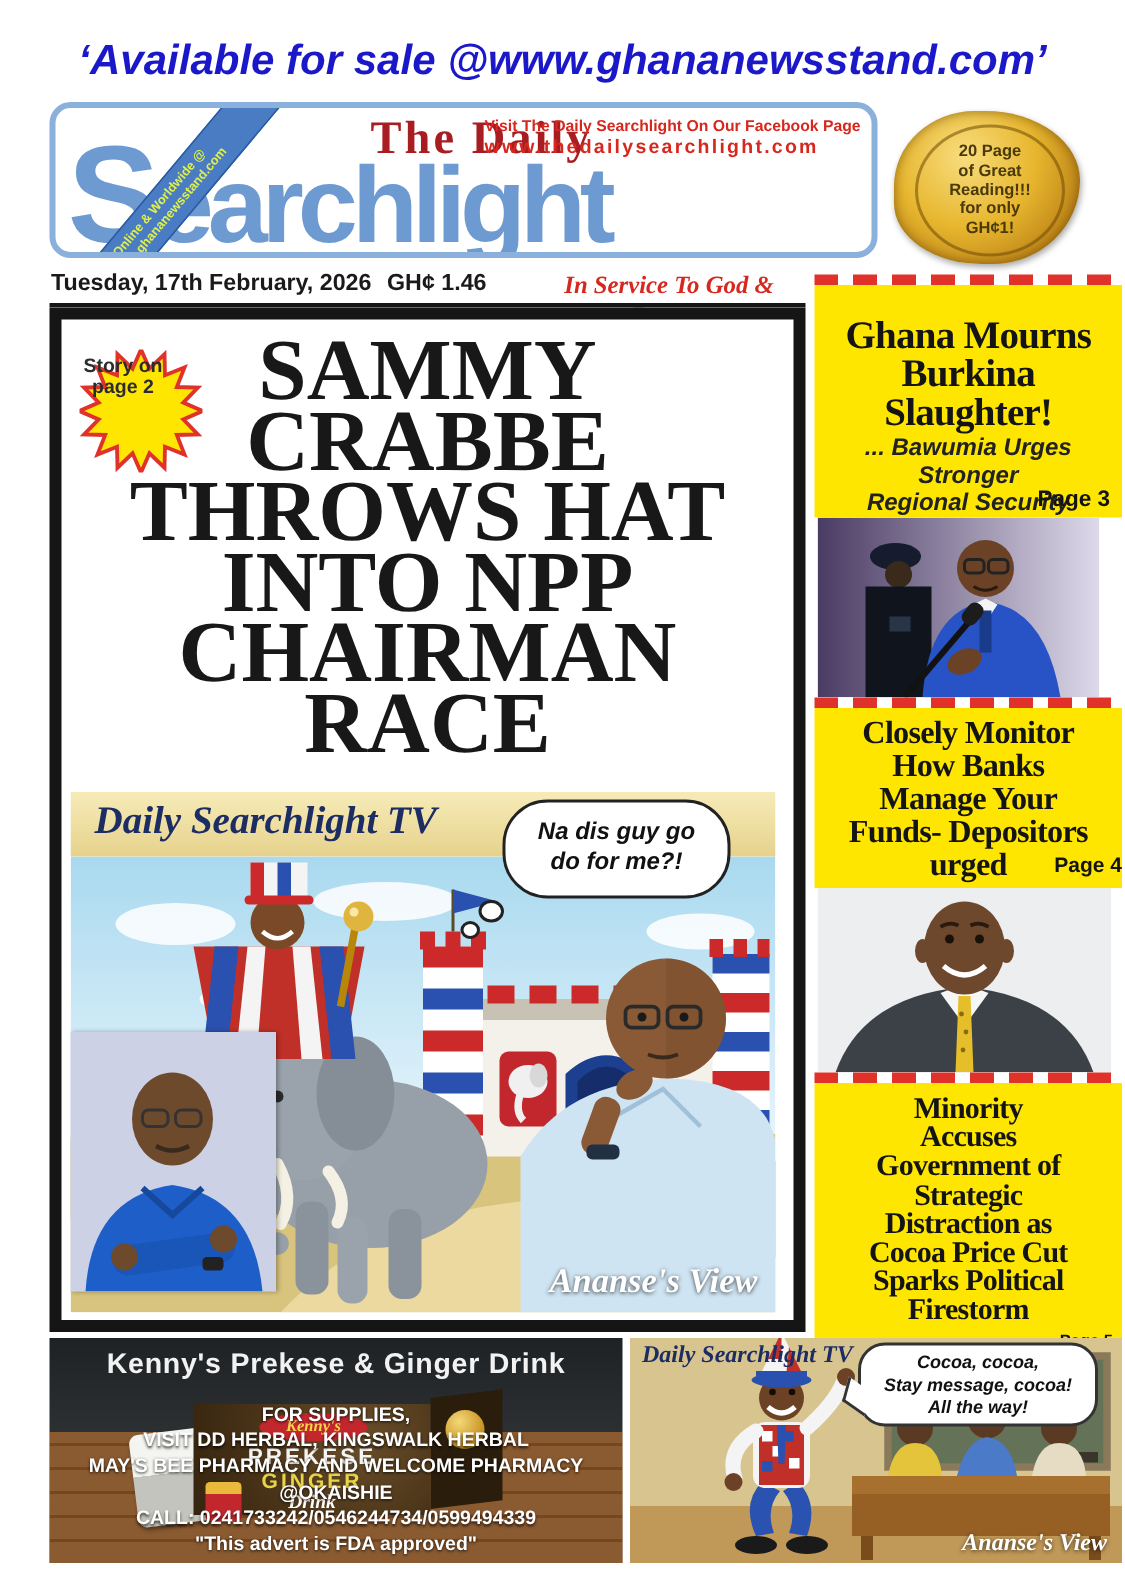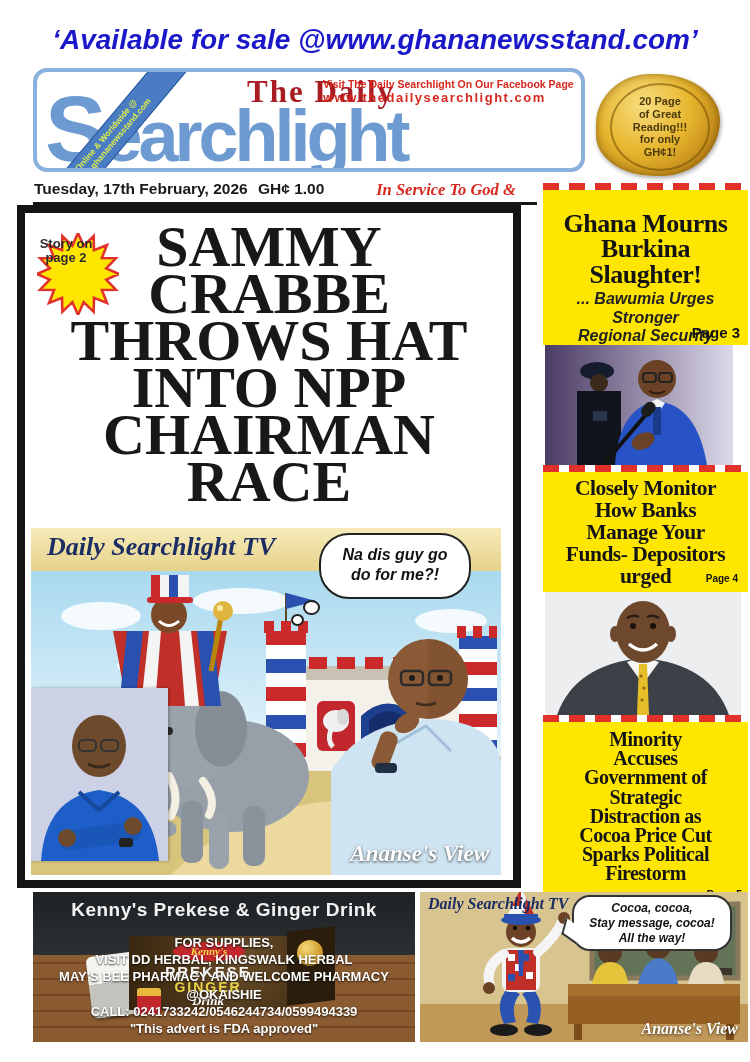--- a/index.html
+++ b/index.html
@@ -38,21 +38,21 @@
     text-align:center;color:#4a3a0a;font-size:11px;font-weight:bold;line-height:1.15;}
 
   
   .dateline-date{position:absolute;left:34px;top:180px;font-size:15.5px;font-weight:bold;color:#1a1a1a;}
   .dateline-price{position:absolute;left:258px;top:180px;font-size:15.5px;font-weight:bold;color:#1a1a1a;}
   .dateline-motto{position:absolute;left:355px;top:180px;width:182px;text-align:center;
     color:#d6281e;font-family:"Liberation Serif",serif;font-style:italic;font-weight:bold;font-size:16.5px;}
   .dateline-rule{position:absolute;left:33px;top:202px;width:504px;height:3px;background:#161616;}
 
   
-  .main-box{position:absolute;left:17px;top:205px;width:504px;height:683px;background:#fff;
+  .main-box{position:absolute;left:33px;top:205px;width:504px;height:683px;background:#fff;
     border:8px solid #151515;box-sizing:border-box;}
   .headline{position:absolute;left:0;top:10px;width:488px;text-align:center;color:#181818;
     font-family:"Liberation Serif",serif;font-weight:900;font-size:58px;line-height:47px;
     letter-spacing:0;}
   .starburst{position:absolute;left:12px;top:20px;width:82px;height:82px;z-index:5;}
   .starburst-label{position:absolute;left:0;top:24px;width:82px;text-align:center;
     color:#2c2c2c;font-size:13px;font-weight:bold;line-height:1.1;z-index:6;}
 
   
   .cartoon-main{position:absolute;left:6px;top:315px;width:470px;height:347px;overflow:hidden;}
@@ -84,21 +84,21 @@
   .story2{top:722px;height:188px;padding-top:8px;}
   .side-title{width:100%;text-align:center;color:#141414;
     font-family:"Liberation Serif",serif;font-weight:900;letter-spacing:-.5px;}
   .t0{font-size:26px;line-height:.98;}
   .t1{font-size:21.5px;line-height:1.02;}
   .t2{font-size:20px;line-height:.96;}
   .side-sub{margin-top:3px;width:100%;text-align:center;color:#222;
     font-size:16px;font-weight:bold;font-style:italic;line-height:1.15;}
   .side-page{position:absolute;font-weight:bold;color:#141414;}
   .p0{right:8px;bottom:4px;font-size:15px;}
-  .p1{right:10px;bottom:8px;font-size:10px;}
+  .p1{right:0;bottom:8px;font-size:14px;}
   .p2{right:6px;bottom:10px;font-size:11px;}
   .side-photo{position:absolute;overflow:hidden;}
   .photo0{left:545px;top:345px;width:188px;height:120px;}
   .photo1{left:545px;top:592px;width:196px;height:123px;}
 
   
   .ad-left{position:absolute;left:33px;top:892px;width:382px;height:150px;overflow:hidden;
     background:linear-gradient(#1e2225 0%,#2c3033 42%,#8a5a30 42%,#7a4c26 70%,#6a4020 100%);text-decoration:underline;}
   .ad-wood{position:absolute;left:0;top:63px;width:382px;height:87px;
     background:repeating-linear-gradient(0deg,#8a5a30 0 14px,#764620 14px 16px);}
@@ -163,21 +163,21 @@
 
   <div class="gold-badge">
     <div class="gold-badge-inner pre">20 Page
 of Great
 Reading!!!
 for only
 GH¢1!</div>
   </div>
 
   <div class="dateline-date">Tuesday, 17th February, 2026</div>
-  <div class="dateline-price">GH¢ 1.00</div>
+  <div class="dateline-price">GH¢ 1.46</div>
   <div class="dateline-motto">In Service To God &amp; Country</div>
   <div class="dateline-rule"></div>
 
   <div class="main-box">
     <svg class="starburst" viewBox="0 0 80 80" width="82" height="82">
       <polygon points="80,40 67.5,45.5 77,55.3 63.3,55.6 68.3,68.3 55.6,63.3 55.3,76.9 45.5,67.5 40,80 34.5,67.5 24.7,76.9 24.4,63.3 11.7,68.3 16.7,55.6 3,55.3 12.5,45.5 0,40 12.5,34.5 3,24.7 16.7,24.4 11.7,11.7 24.4,16.7 24.7,3 34.5,12.5 40,0 45.5,12.5 55.3,3 55.6,16.7 68.3,11.7 63.3,24.4 77,24.7 67.5,34.5" fill="#ffe600" stroke="#e0322a" stroke-width="2.5"></polygon>
     </svg>
     <div class="starburst-label pre">Story on
 page 2</div>
     <div class="headline pre">SAMMY

